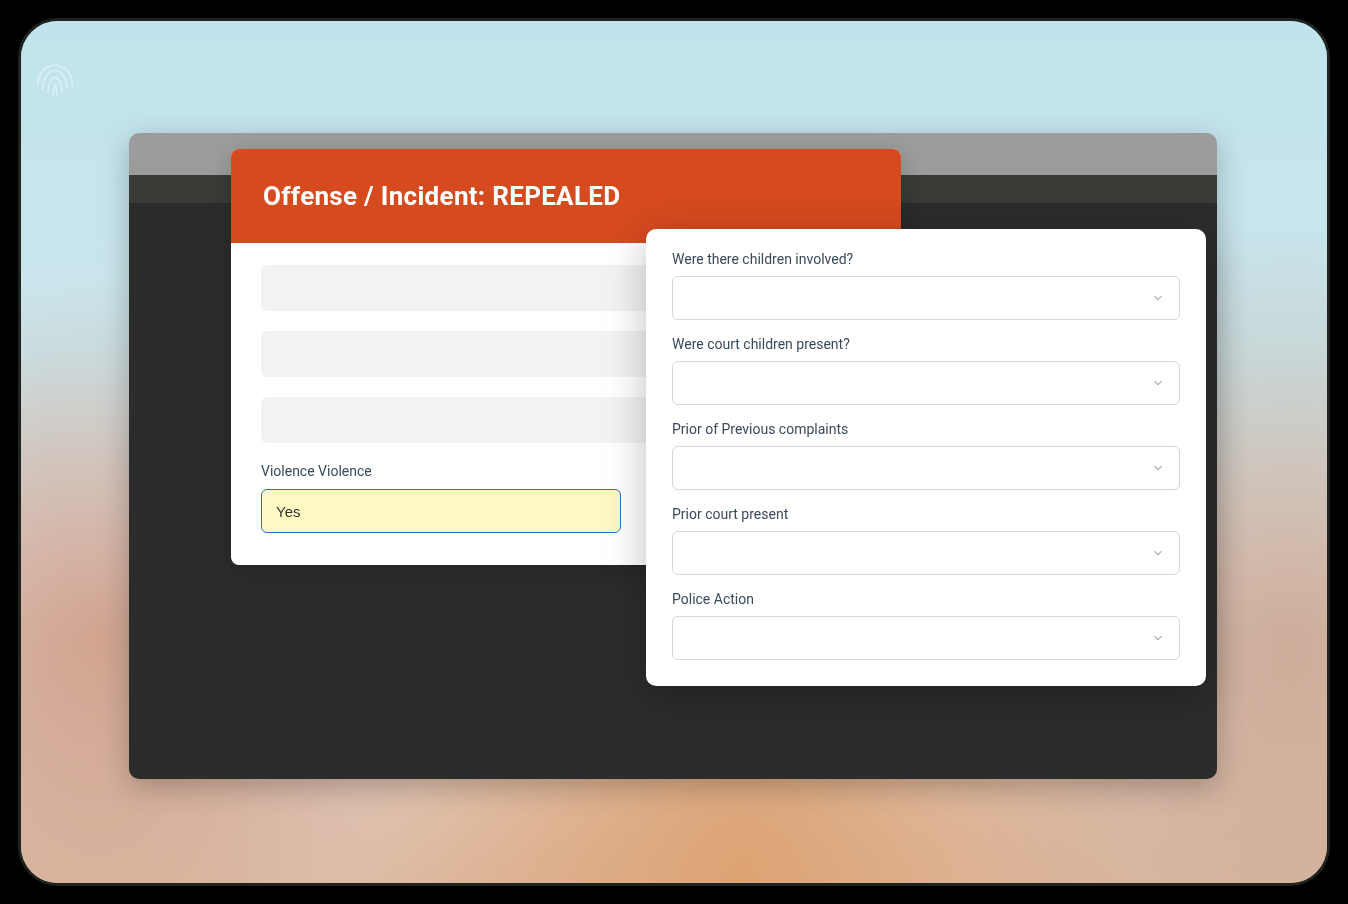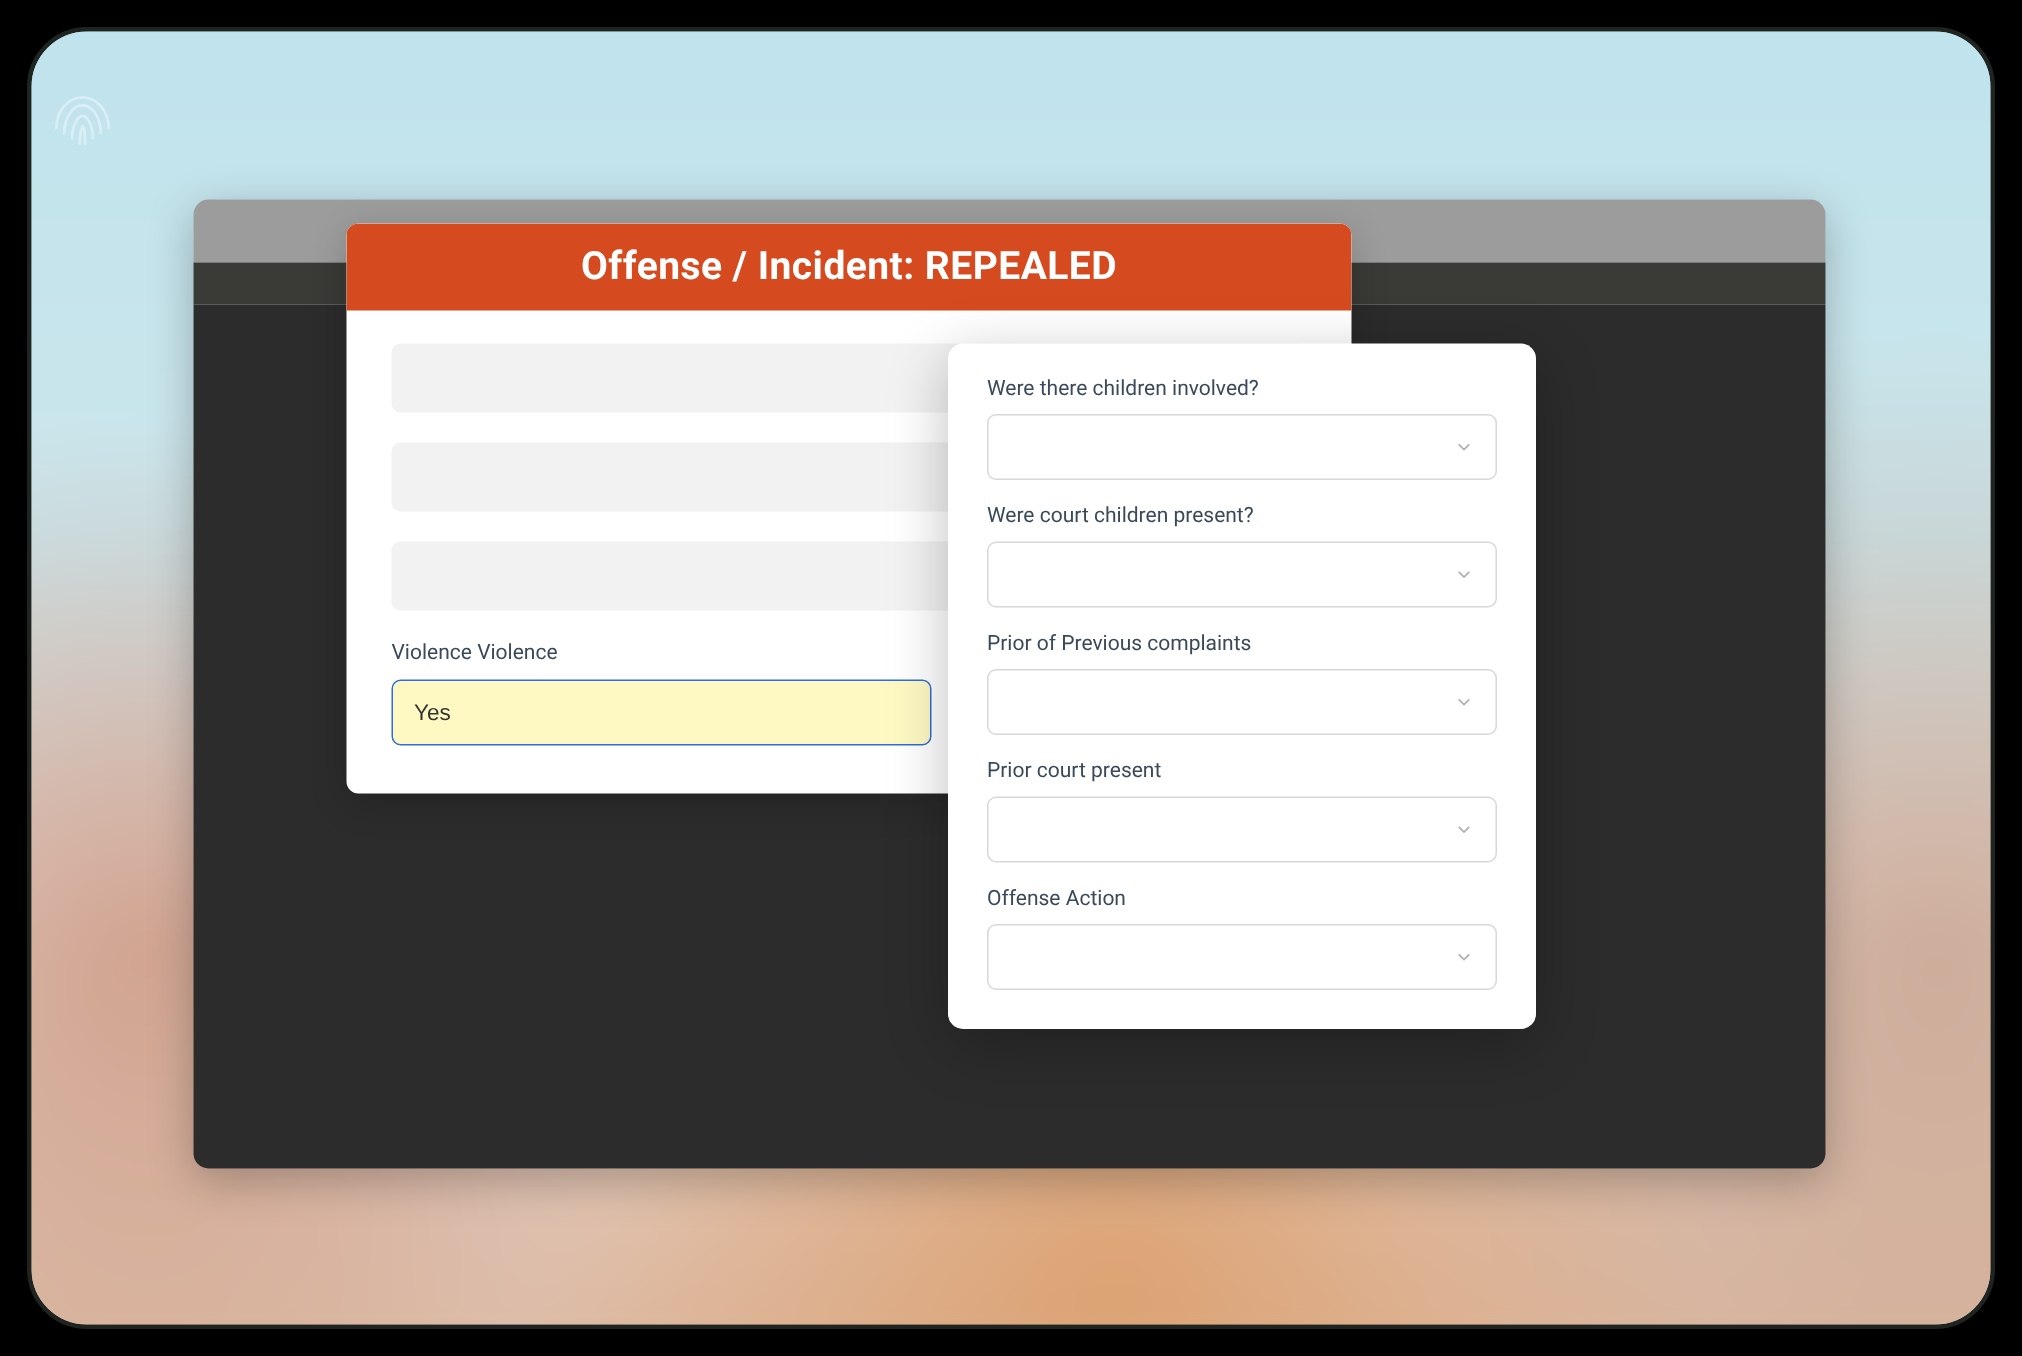--- a/index.html
+++ b/index.html
@@ -84,25 +84,24 @@
     width: 670px;
     background: #ffffff;
     border-radius: 8px;
     box-shadow: 0 6px 24px rgba(0,0,0,0.18);
     overflow: hidden;
     padding-bottom: 32px;
   }
   .left-header {
     background: #d64a1f;
     color: #fff;
-    padding: 14px 32px;
+    padding: 32px 32px;
     font-size: 26px;
     font-weight: 700;
     letter-spacing: 0.3px;
-    text-align: center;
   }
   .left-body {
     padding: 22px 30px 0 30px;
   }
   .skeleton {
     height: 46px;
     background: #f2f2f2;
     border-radius: 6px;
     margin-bottom: 20px;
   }
@@ -122,23 +121,23 @@
     padding: 0 14px;
     font-size: 15px;
     color: #333;
     outline: none;
     background: #fef9c3;
   }
 
   
   .right-panel {
     position: absolute;
-    left: 611px;
+    left: 625px;
     top: 208px;
-    width: 392px;
+    width: 560px;
     background: #fff;
     border-radius: 10px;
     box-shadow: 0 10px 40px rgba(0,0,0,0.25);
     padding: 22px 26px 26px 26px;
   }
 
   .r-group { margin-bottom: 16px; }
   .r-group:last-child { margin-bottom: 0; }
 
   .r-label {
@@ -244,21 +243,21 @@
         <span class="chev">
           <svg width="14" height="14" viewBox="0 0 24 24" fill="none" stroke="currentColor" stroke-width="2">
               <polyline points="6 9 12 15 18 9"></polyline>
             </svg>
         </span>
       </div>
     </div>
 
 
     <div class="r-group">
-      <div class="r-label">Offense Action</div>
+      <div class="r-label">Police Action</div>
       <div class="select">
         <span></span>
         <span class="chev">
           <svg width="14" height="14" viewBox="0 0 24 24" fill="none" stroke="currentColor" stroke-width="2">
               <polyline points="6 9 12 15 18 9"></polyline>
             </svg>
         </span>
       </div>
     </div>
 

